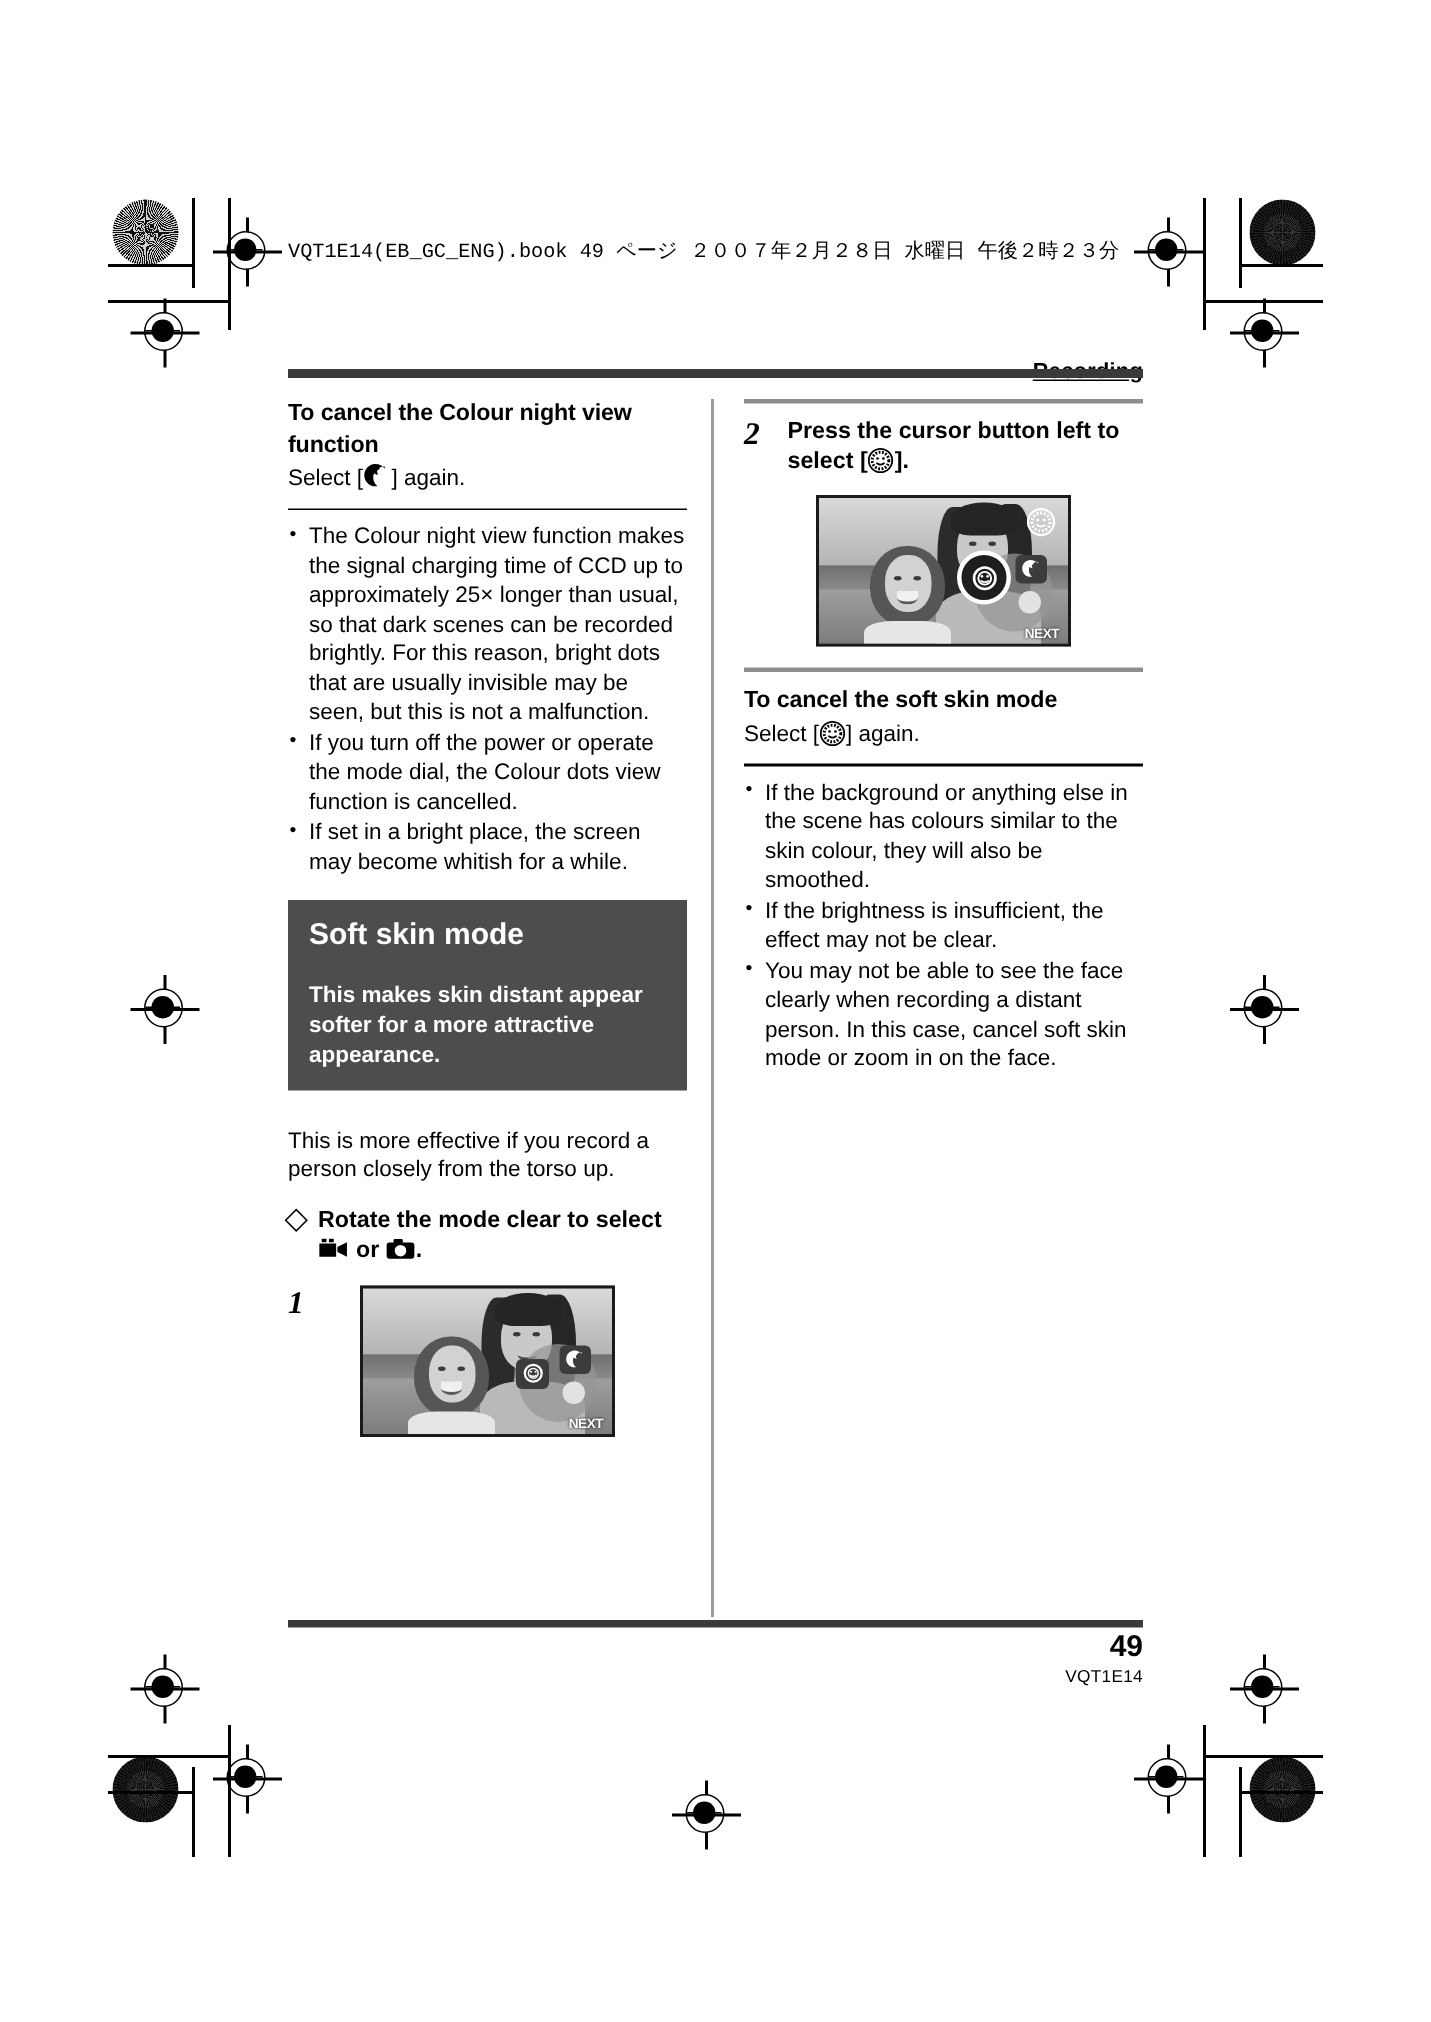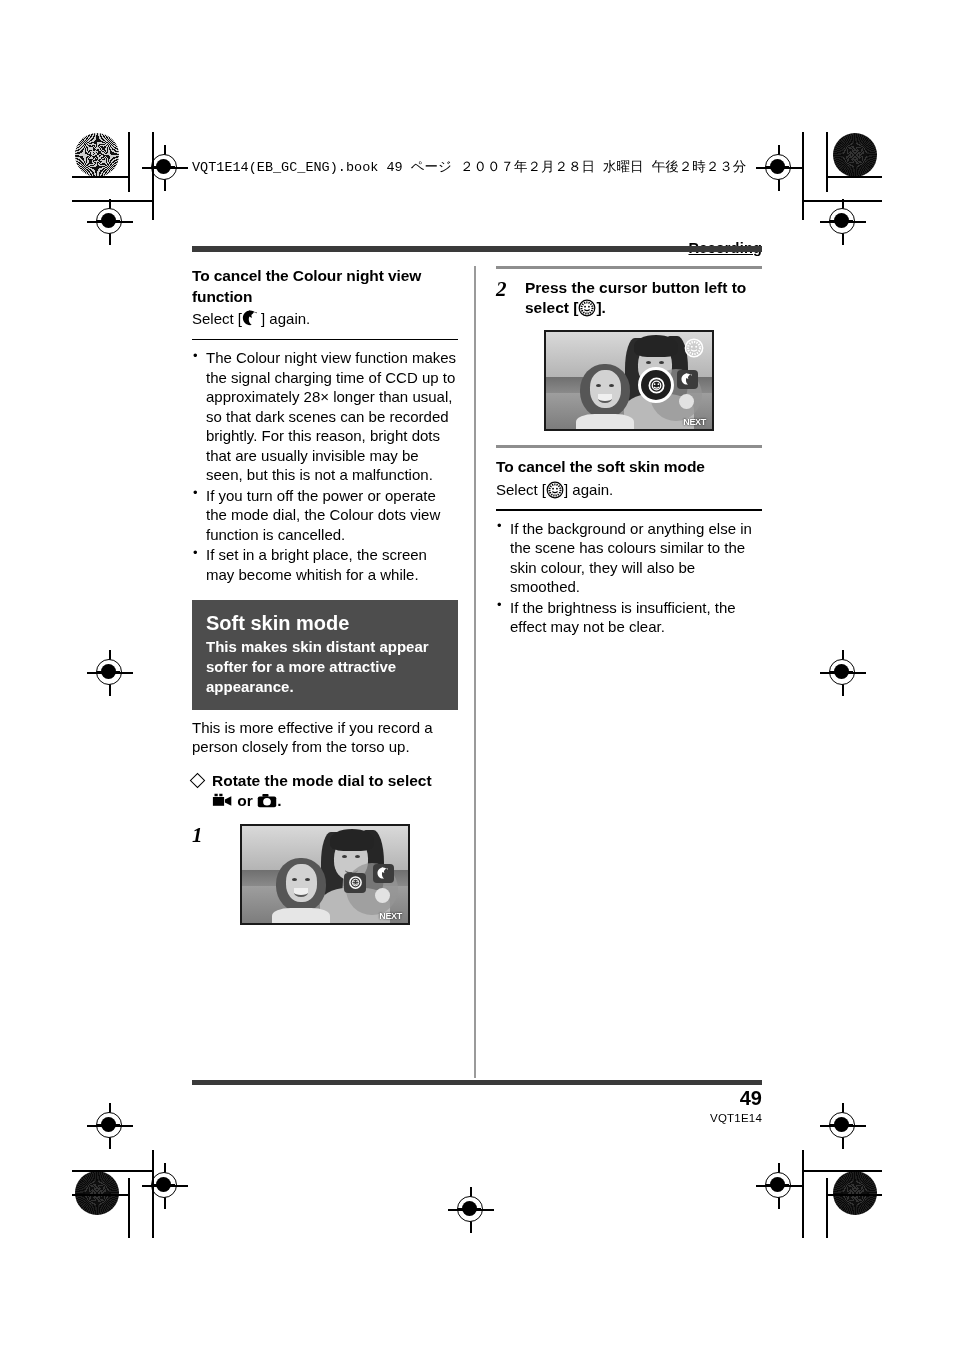--- a/index.html
+++ b/index.html
@@ -195,21 +195,21 @@
     color: #ffffff;
     padding: 11px 14px 13px 14px;
     margin-top: 16px;
     box-sizing: border-box;
     width: 266px;
   }
   .callout .title {
     font-size: 20px;
     font-weight: bold;
     line-height: 1.2;
-    margin-bottom: 2px;
+    margin-bottom: 19px;
   }
   .callout .desc {
     font-size: 15px;
     font-weight: bold;
     line-height: 1.32;
   }
 
   
   .directive {
     position: relative;
@@ -496,35 +496,35 @@
     <p class="body">
       <span>Select [</span><span class="ic ic-moon"><svg viewBox="0 0 24 22" width="19" height="17">
             <path d="M18.5 2.5c-5.6 0-10 4.3-10 9.6 0 3 1.4 5.7 3.7 7.4-.7.1-1.4.2-2.1.2C5.1 19.7.8 15.4.8 10.1.8 4.8 5.1.5 10.4.5c3.3 0 6.2 1.6 8.1 4z" fill="#000"></path>
             <path d="M9.2 0l1.6 3.4 3.7.5-2.7 2.6.7 3.7-3.3-1.8-3.3 1.8.7-3.7L3.9 3.9l3.7-.5z" fill="#000"></path>
           </svg></span><span>] again.</span>
     </p>
 
     <div class="rule-thin"></div>
 
     <ul class="bullets">
-      <li>The Colour night view function makes the signal charging time of CCD up to approximately 28× longer than usual, so that dark scenes can be recorded brightly. For this reason, bright dots that are usually invisible may be seen, but this is not a malfunction.</li>
+      <li>The Colour night view function makes the signal charging time of CCD up to approximately 25× longer than usual, so that dark scenes can be recorded brightly. For this reason, bright dots that are usually invisible may be seen, but this is not a malfunction.</li>
       <li>If you turn off the power or operate the mode dial, the Colour dots view function is cancelled.</li>
       <li>If set in a bright place, the screen may become whitish for a while.</li>
     </ul>
 
     <div class="callout">
       <div class="title">Soft skin mode</div>
       <div class="desc">This makes skin distant appear softer for a more attractive appearance.</div>
     </div>
 
-    <p class="body" style="margin-top:8px;">This is more effective if you record a person closely from the torso up.</p>
+    <p class="body" style="margin-top:24px;">This is more effective if you record a person closely from the torso up.</p>
 
     <div class="directive">
       <span class="dia"></span>
-      <span>Rotate the mode dial to select</span>
+      <span>Rotate the mode clear to select</span>
       <br>
       <span class="ic ic-cam"><svg viewBox="0 0 26 20" width="21" height="16">
             <path d="M1 5h14v11H1z" fill="#000"></path>
             <path d="M16 8l8-4v12l-8-4z" fill="#000"></path>
             <path d="M3 1h4v3H3zM9 1h4v3H9z" fill="#000"></path>
           </svg></span>
       <span>or</span>
       <span class="ic ic-photo"><svg viewBox="0 0 26 20" width="20" height="16">
             <rect x="1" y="4" width="24" height="14" rx="2.5" fill="#000"></rect>
             <rect x="7" y="1" width="8" height="3.5" rx="1" fill="#000"></rect>
@@ -650,19 +650,20 @@
             <circle cx="14.6" cy="10.2" r="1.2" fill="#000"></circle>
             <path d="M8.8 14.4q3.2 2.4 6.4 0" stroke="#000" stroke-width="1.5" fill="none" stroke-linecap="round"></path>
           </svg></span><span>] again.</span>
     </p>
 
     <div class="rule-thin"></div>
 
     <ul class="bullets">
       <li>If the background or anything else in the scene has colours similar to the skin colour, they will also be smoothed.</li>
       <li>If the brightness is insufficient, the effect may not be clear.</li>
+      <li>You may not be able to see the face clearly when recording a distant person. In this case, cancel soft skin mode or zoom in on the face.</li>
     </ul>
   </div>
 
   <div class="foot-rule"></div>
   <div class="page-num">49</div>
   <div class="page-code">VQT1E14</div>
 </div>
 
 </body></html>

